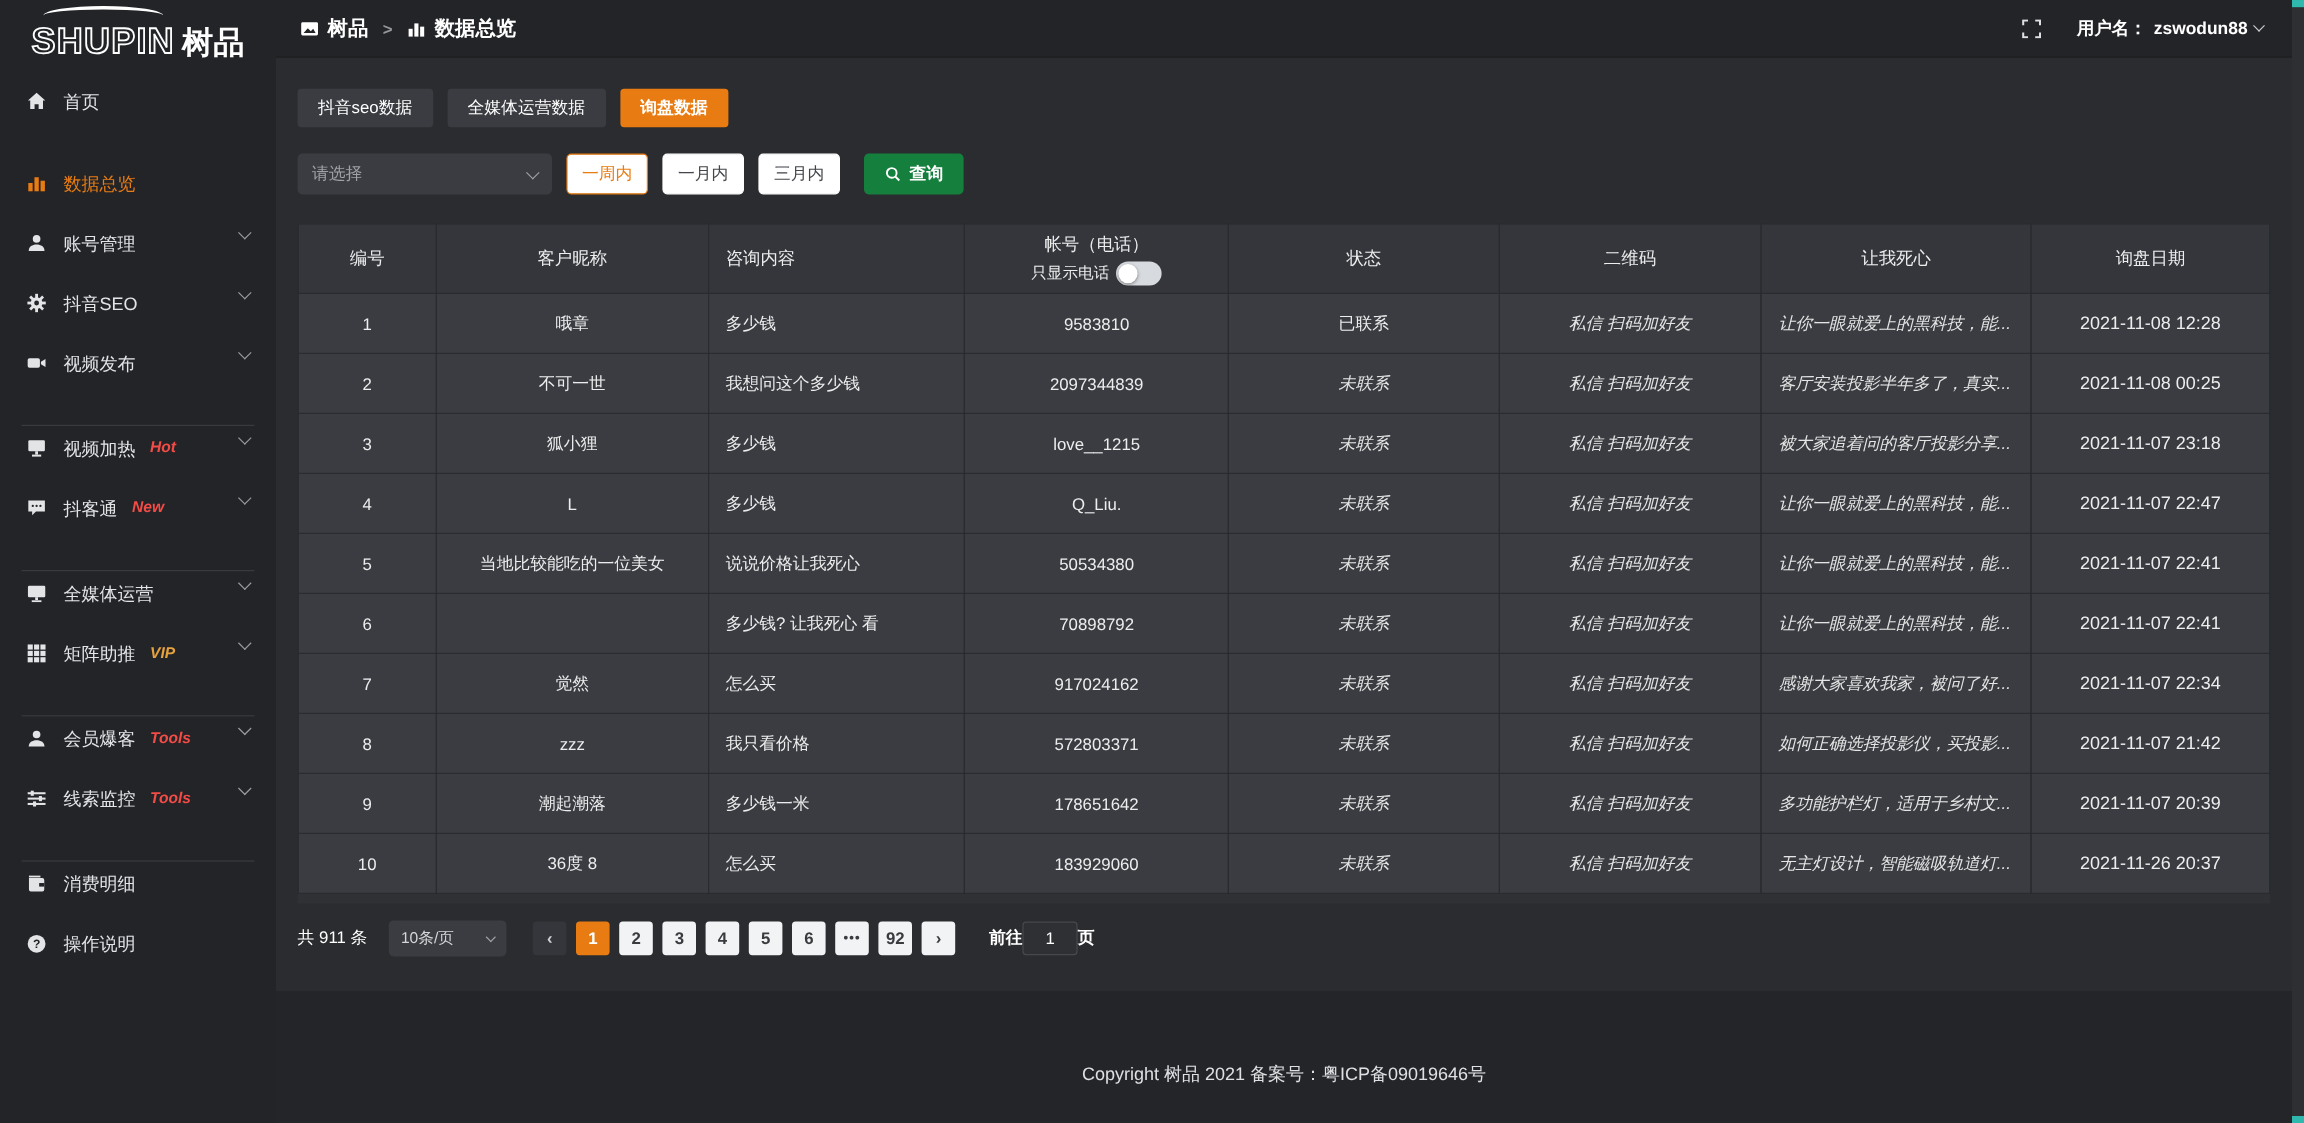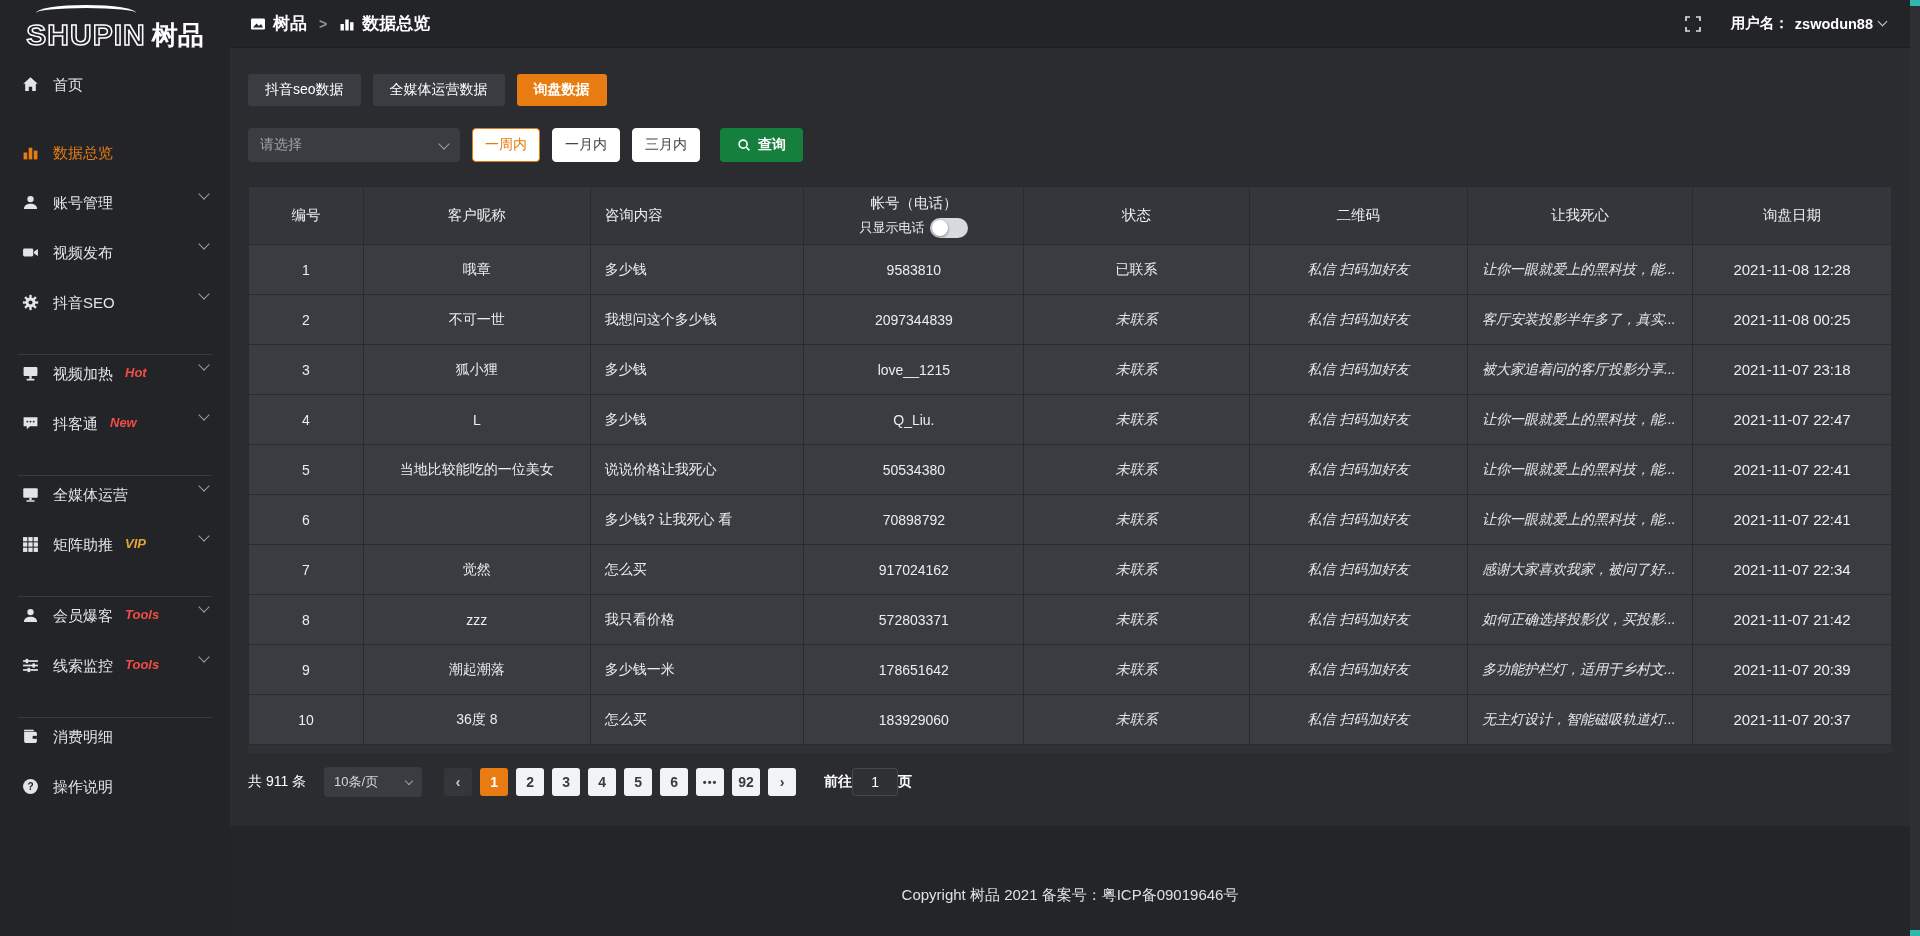--- a/index.html
+++ b/index.html
@@ -117,39 +117,39 @@
         <svg class="nicon" viewBox="0 0 16 16" fill="currentColor">
             <circle cx="8" cy="4.8" r="3"></circle>
             <path d="M1.8 14.2 C1.8 10.9 4.6 9.2 8 9.2 C11.4 9.2 14.2 10.9 14.2 14.2 Z"></path>
           </svg>
         <span>账号管理</span>
         <i class="chev"></i>
       </div>
 
       <div class="nav-item">
         <svg class="nicon" viewBox="0 0 16 16" fill="currentColor">
-            <rect x="1" y="4.2" width="9.6" height="7.6" rx="1.4"></rect>
-            <path d="M11.4 7 15 4.8 15 11.2 11.4 9Z"></path>
-          </svg>
-        <span>视频发布</span>
-        <i class="chev"></i>
-      </div>
-
-      <div class="nav-item">
-        <svg class="nicon" viewBox="0 0 16 16" fill="currentColor">
             <rect x="6.9" y="0.8" width="2.2" height="14.4"></rect>
             <rect x="0.8" y="6.9" width="14.4" height="2.2"></rect>
             <g transform="rotate(45 8 8)">
               <rect x="6.9" y="0.8" width="2.2" height="14.4"></rect>
               <rect x="0.8" y="6.9" width="14.4" height="2.2"></rect>
             </g>
             <circle cx="8" cy="8" r="4.6"></circle>
             <circle cx="8" cy="8" r="1.9" fill="#232428"></circle>
           </svg>
         <span>抖音SEO</span>
+        <i class="chev"></i>
+      </div>
+
+      <div class="nav-item">
+        <svg class="nicon" viewBox="0 0 16 16" fill="currentColor">
+            <rect x="1" y="4.2" width="9.6" height="7.6" rx="1.4"></rect>
+            <path d="M11.4 7 15 4.8 15 11.2 11.4 9Z"></path>
+          </svg>
+        <span>视频发布</span>
         <i class="chev"></i>
       </div>
 
       <div class="nav-divider"></div>
 
       <div class="nav-item">
         <svg class="nicon" viewBox="0 0 16 16" fill="currentColor">
             <rect x="1.5" y="1.8" width="13" height="8.6" rx="1"></rect>
             <rect x="6.9" y="10.4" width="2.2" height="2.6"></rect>
             <rect x="4.4" y="13" width="7.2" height="1.6"></rect>
@@ -429,21 +429,21 @@
               <td class="date-cell">2021-11-07 20:39</td>
             </tr>
             <tr>
               <td>10</td>
               <td>36度 8</td>
               <td class="cell-left">怎么买</td>
               <td>183929060</td>
               <td class="orange">未联系</td>
               <td class="orange">私信 扫码加好友</td>
               <td class="cell-left orange">无主灯设计，智能磁吸轨道灯...</td>
-              <td class="date-cell">2021-11-07 20:37</td>
+              <td class="date-cell">2021-11-26 20:37</td>
             </tr>
           </tbody>
         </table>
       </div>
 
       <div class="pagination">
         <span class="pg-total">共 911 条</span>
         <div class="page-size">
           <span>10条/页</span>
           <i class="chev"></i>

